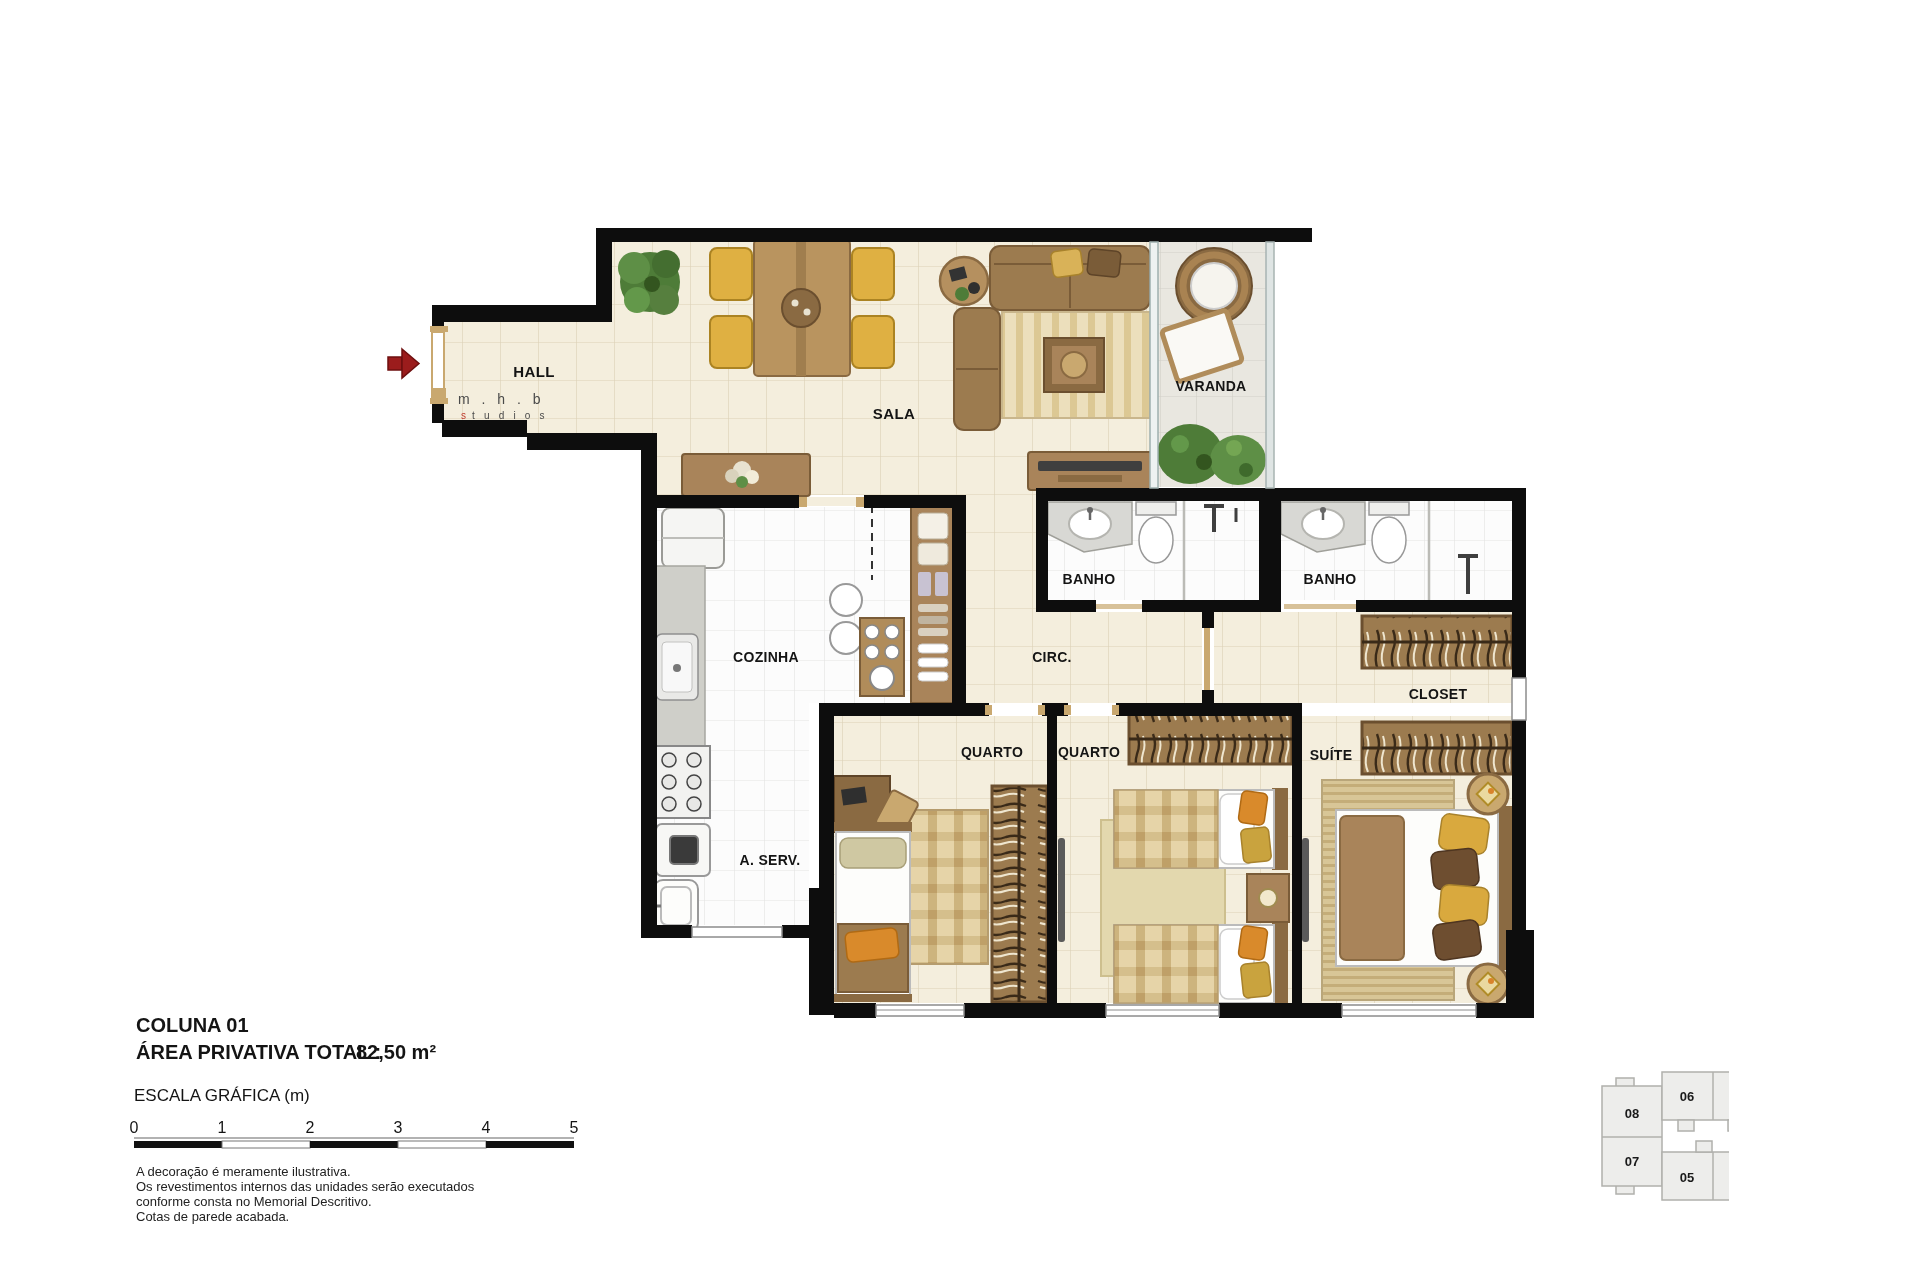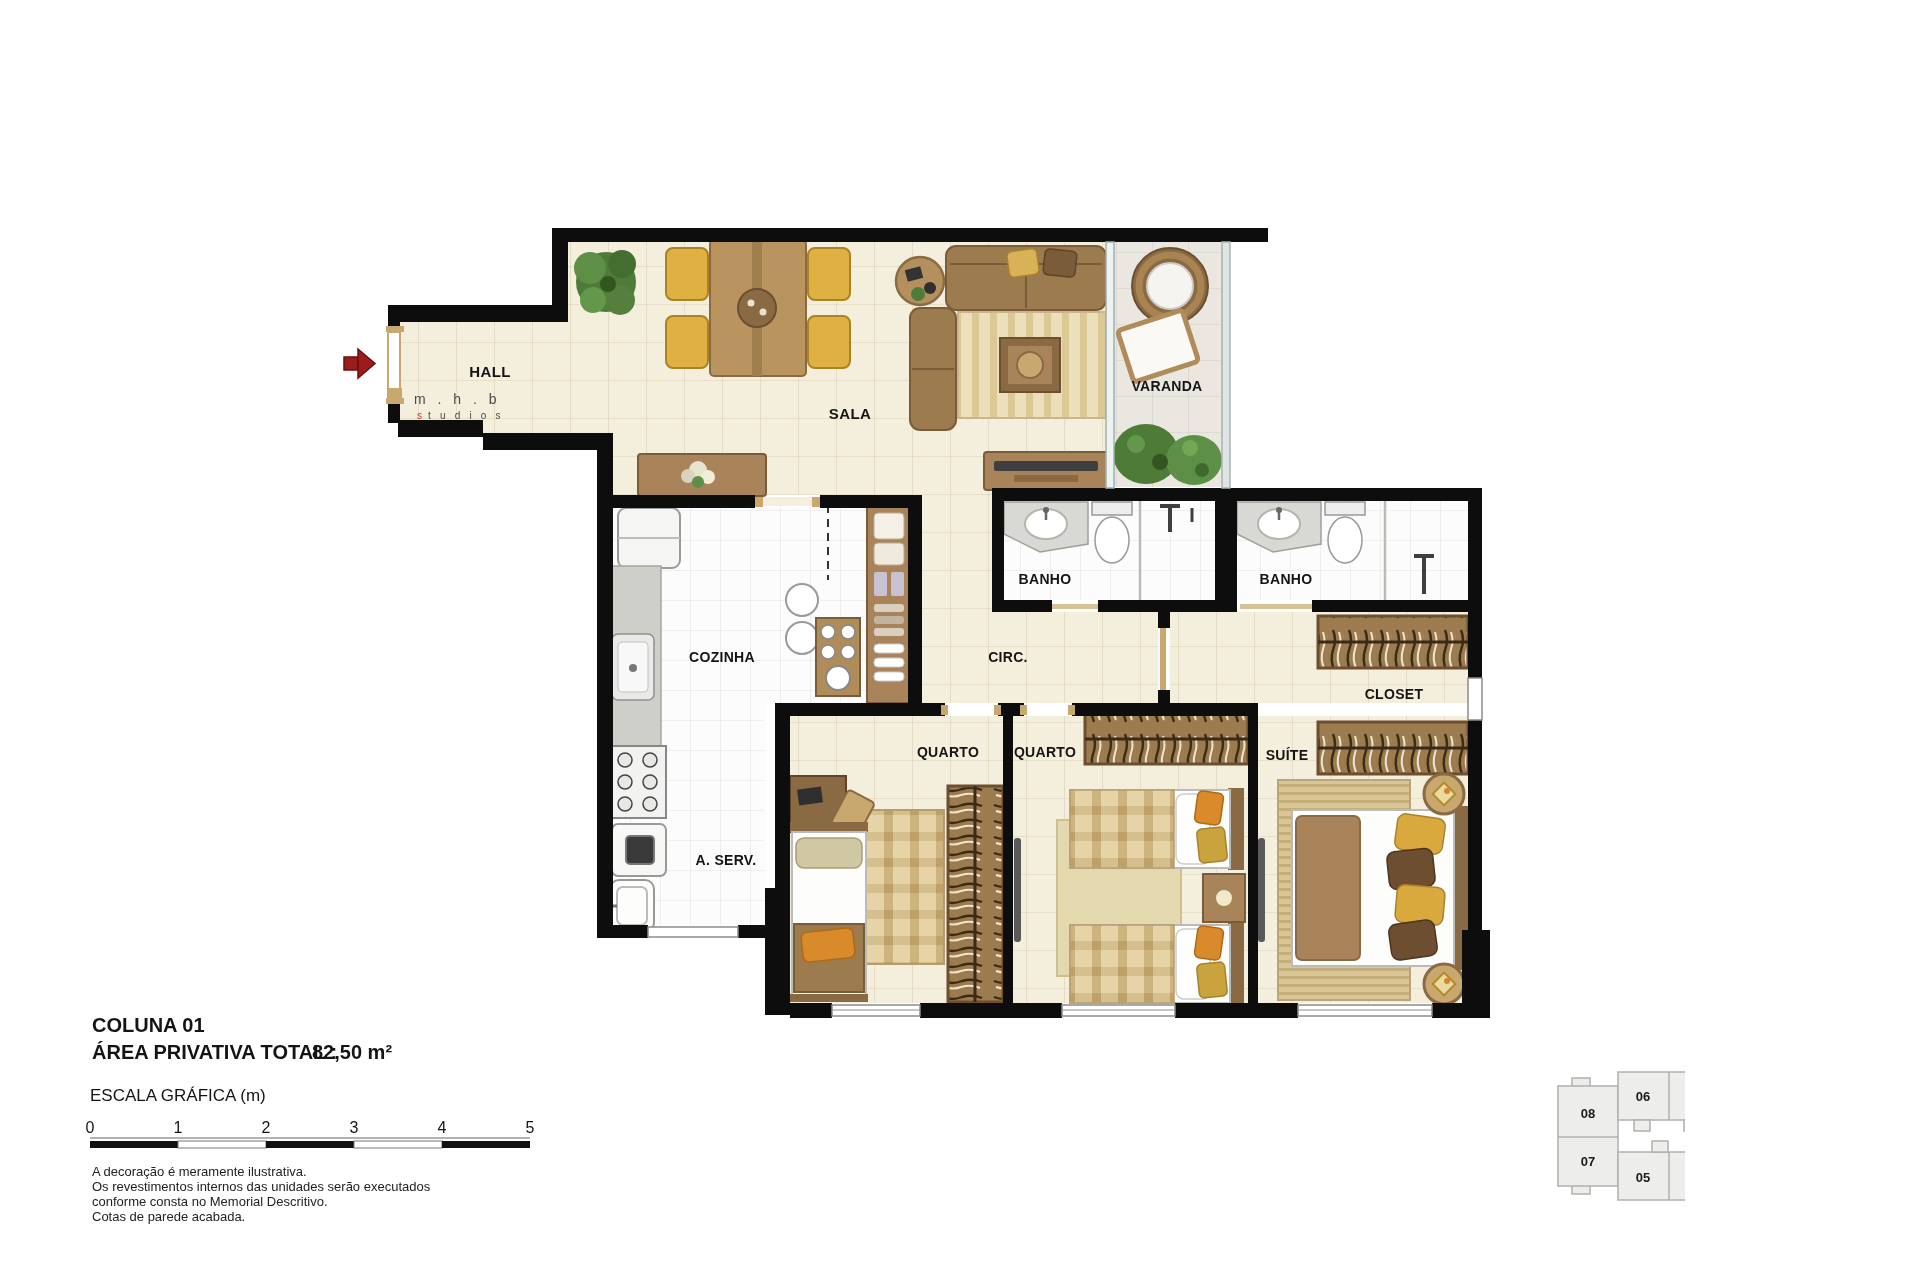--- a/index.html
+++ b/index.html
@@ -1,17 +1,17 @@
 <!DOCTYPE html>
 <html><head>
 <meta charset="utf-8">
 <style>
   html,body{margin:0;padding:0;background:#ffffff;}
   .stage{position:relative;width:1685px;height:1280px;background:#fff;overflow:hidden;
-         font-family:"Liberation Sans", sans-serif;}
+         font-family:"Liberation Sans", sans-serif;margin-left:44px;}
   svg{display:block;}
   text{font-family:"Liberation Sans", sans-serif;fill:#141414;}
   .room-label{font-size:15px;font-weight:bold;letter-spacing:.4px;}
   .room-label-sm{font-size:14px;font-weight:bold;letter-spacing:.3px;}
   .title{font-size:20px;font-weight:bold;}
   .scale-title{font-size:17px;}
   .tick{font-size:16px;}
   .disc{font-size:13px;fill:#222;}
   .logo1{font-size:14px;letter-spacing:4px;fill:#4a4a4a;}
   .logo2{font-size:10px;letter-spacing:3.2px;fill:#4a4a4a;}

